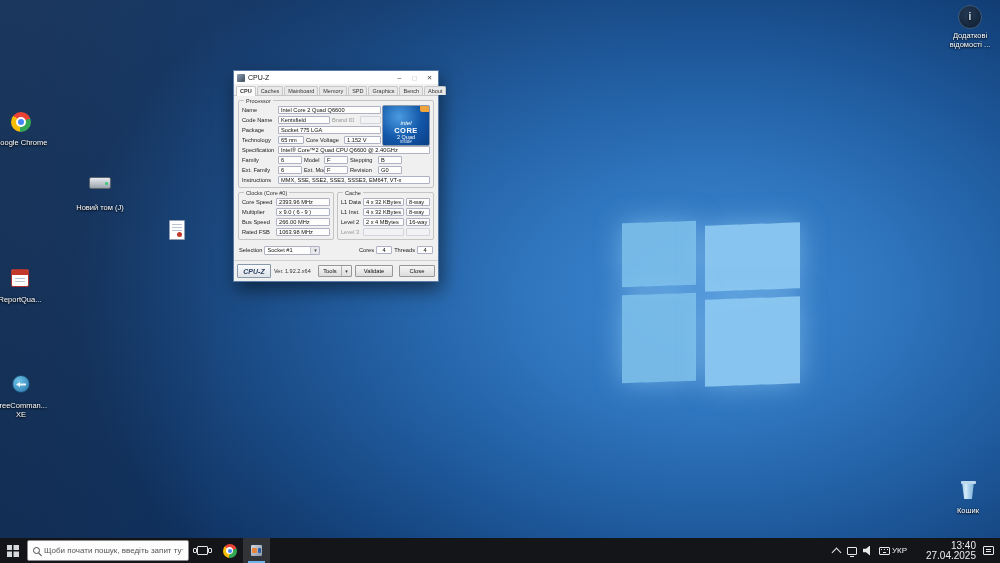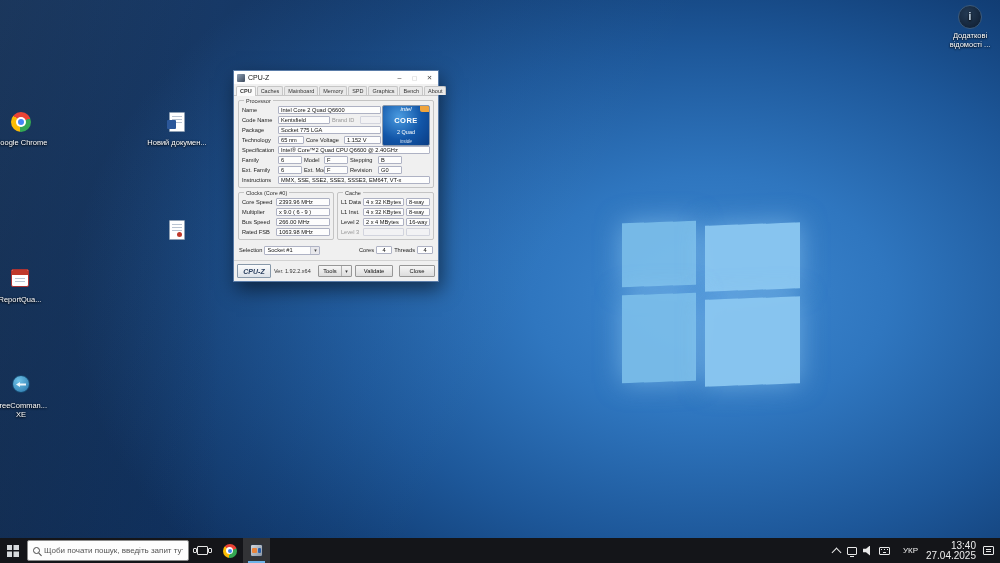--- a/index.html
+++ b/index.html
@@ -86,21 +86,21 @@
   .lbl.dim{color:#999;}
   .pl{width:34px;}
   .fld{height:8px;background:#fdfdfd;border:1px solid #aeb2c4;border-radius:1px;font-size:5.7px;color:#111;
     display:flex;align-items:center;padding:0 2px;white-space:nowrap;overflow:hidden;box-sizing:border-box;}
   .fld.grow{flex:1;}
   .fld.dis{background:#f2f2f4;border-color:#d2d4de;}
   .fld.ctr{justify-content:center;}
   .logo-pad{margin-right:49px;}
   .cpulogo{position:absolute;top:4px;right:3px;width:46px;height:39px;border:1px solid #8a99ad;border-radius:2px;
     background:radial-gradient(circle at 35% 28%,#4a9be0,#1256a8 55%,#0a3d85);color:#fff;overflow:hidden;
-    display:flex;flex-direction:column;align-items:center;justify-content:space-between;line-height:1.05;}
+    display:flex;flex-direction:column;align-items:center;justify-content:flex-end;line-height:1.05;}
   .cpulogo .accent{position:absolute;top:0;right:0;width:9px;height:6px;background:#f0a43c;border-radius:0 0 0 2px;}
   .il-brand{font-style:italic;font-size:6px;}
   .il-core{font-weight:bold;font-size:7.5px;letter-spacing:.5px;}
   .il-quad{font-size:5.5px;}
   .il-inside{font-style:italic;font-size:4.5px;opacity:.85;}
 
   .cols{display:flex;gap:3px;}
   .cols .group{flex:1;margin-bottom:4px;}
   .cl{width:32px;}
   .ca{width:20px;}
@@ -160,21 +160,21 @@
   .tb-sp{flex:1;}
   .tray{height:25px;width:16px;display:flex;align-items:center;justify-content:center;}
   .chev{width:6px;height:6px;border-left:1.4px solid #e8e8e8;border-top:1.4px solid #e8e8e8;transform:rotate(45deg);margin-top:3px;}
   .net-ico{width:10px;height:8px;border:1px solid #e8e8e8;border-radius:1px;position:relative;box-sizing:border-box;}
   .net-ico::after{content:"";position:absolute;left:2px;right:2px;bottom:-3px;height:1px;background:#e8e8e8;}
   .vol-ico{width:10px;height:10px;background:#e8e8e8;clip-path:polygon(0 33%,30% 33%,70% 0,70% 100%,30% 67%,0 67%);}
   .kb-ico{width:11px;height:8px;border:1px solid #e8e8e8;border-radius:1px;position:relative;box-sizing:border-box;}
   .kb-ico::before{content:"";position:absolute;left:1px;top:1px;right:1px;height:1px;
     background:repeating-linear-gradient(90deg,#e8e8e8 0 1px,transparent 1px 3px);}
   .kb-ico::after{content:"";position:absolute;left:3px;right:3px;bottom:1px;height:1px;background:#e8e8e8;}
-  .tray-lang{width:26px;font-size:8px;text-align:right;color:#eee;}
+  .tray-lang{width:26px;font-size:8px;text-align:left;color:#eee;}
   .tb-clock{width:58px;color:#eee;font-size:10px;line-height:9.5px;text-align:right;}
   .tb-action{width:24px;height:25px;display:flex;align-items:center;justify-content:center;}
   .action-ico{width:11px;height:9px;border:1px solid #e8e8e8;border-radius:1px;position:relative;box-sizing:border-box;}
   .action-ico::before{content:"";position:absolute;left:2px;right:2px;top:2px;height:1px;background:#e8e8e8;box-shadow:0 2px 0 #e8e8e8;}
 </style>
 </head>
 <body>
 
 <div class="screen">
 
@@ -187,27 +187,25 @@
       <div class="pane br"></div>
     </div>
   </div>
 
   <div class="dicon" style="left:-11px;top:110px;">
     <div class="art">
         <div class="art-chrome"></div>
       </div>
     <div>Google Chrome</div>
   </div>
-  <div class="dicon" style="left:145px;top:110px;">
-    <div class="art">
-        <div class="art-page">
-          <span class="badge word"></span>
-        </div>
-      </div>
-    <div>Новий докумен...</div>
+  <div class="dicon" style="left:68px;top:170px;">
+    <div class="art">
+        <div class="art-drive"></div>
+      </div>
+    <div>Новий том (J)</div>
   </div>
   <div class="dicon" style="left:145px;top:218px;">
     <div class="art">
         <div class="art-page">
           <span class="seal"></span>
         </div>
       </div>
     <div></div>
   </div>
   <div class="dicon" style="left:-12px;top:266px;">
@@ -220,20 +218,29 @@
     <div class="art">
         <div class="art-fc"></div>
       </div>
     <div>FreeComman... XE</div>
   </div>
   <div class="dicon" style="left:938px;top:5px;">
     <div class="art">
         <div class="art-info">i</div>
       </div>
     <div>Додаткові відомості ...</div>
+  </div>
+  <div class="dicon" style="left:936px;top:478px;">
+    <div class="art">
+        <div class="art-bin">
+          <div class="bin-lid"></div>
+          <div class="bin-body"></div>
+        </div>
+      </div>
+    <div>Кошик</div>
   </div>
 
   <div class="win">
     <div class="titlebar">
       <div class="title-ico"></div>
       <div class="title-text">CPU-Z</div>
       <div class="tbtn min-glyph"></div>
       <div class="tbtn max max-glyph"></div>
       <div class="tbtn close-glyph"></div>
     </div>

